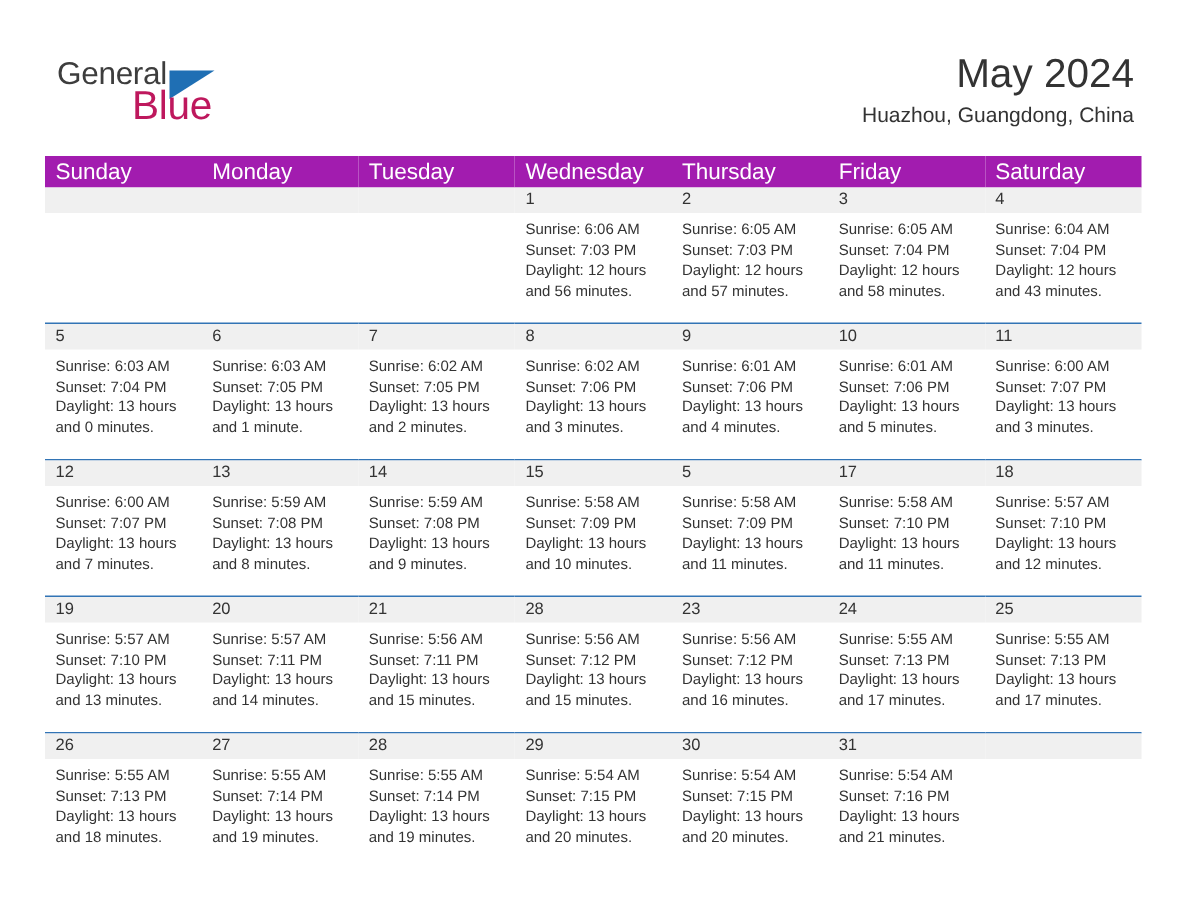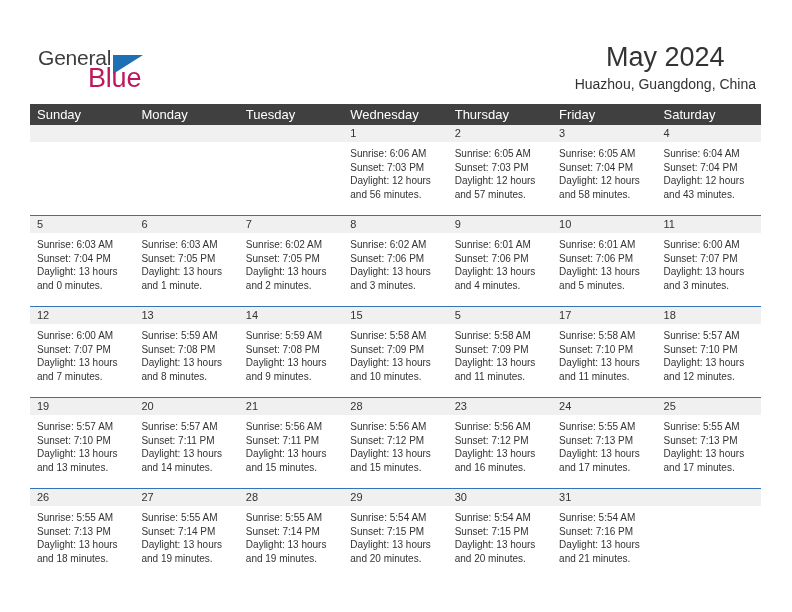--- a/index.html
+++ b/index.html
@@ -8,21 +8,21 @@
     height: 612px;
     background: #ffffff;
     font-family: "Liberation Sans", sans-serif;
     overflow: hidden;
   }
   .page { position: relative; width: 792px; height: 612px; }
 
   
   .header {
     position: absolute;
-    left: 0; top: 8px;
+    left: 0; top: 0;
     width: 792px; height: 100px;
   }
   .logo {
     position: absolute;
     left: 38px; top: 38px;
     width: 120px; height: 46px;
   }
   .logo-general {
     position: absolute;
     left: 0; top: 0;
@@ -42,21 +42,21 @@
   .logo-tri {
     position: absolute;
     left: 75px; top: 9px;
     width: 0; height: 0;
     border-left: 30px solid #1f6fb4;
     border-bottom: 19px solid transparent;
   }
   .title-block {
     position: absolute;
     right: 36px; top: 32px;
-    text-align: center;
+    text-align: right;
   }
   .cal-title {
     font-size: 27px;
     color: #333333;
     line-height: 34px;
     font-weight: normal;
   }
   .cal-sub {
     font-size: 14px;
     color: #333333;
@@ -66,23 +66,23 @@
 
   
   .cal {
     position: absolute;
     left: 30px; top: 104px;
     width: 731px;
     border-collapse: collapse;
     table-layout: fixed;
   }
   .cal th {
-    background: #404040;
+    background: #a21caf;
     color: #ffffff;
-    font-size: 13px;
+    font-size: 15px;
     font-weight: normal;
     text-align: left;
     padding: 5px 0 5px 7px;
     height: 21px;
     line-height: 11px;
   }
   .cal td {
     vertical-align: top;
     padding: 0;
     height: 90px;

